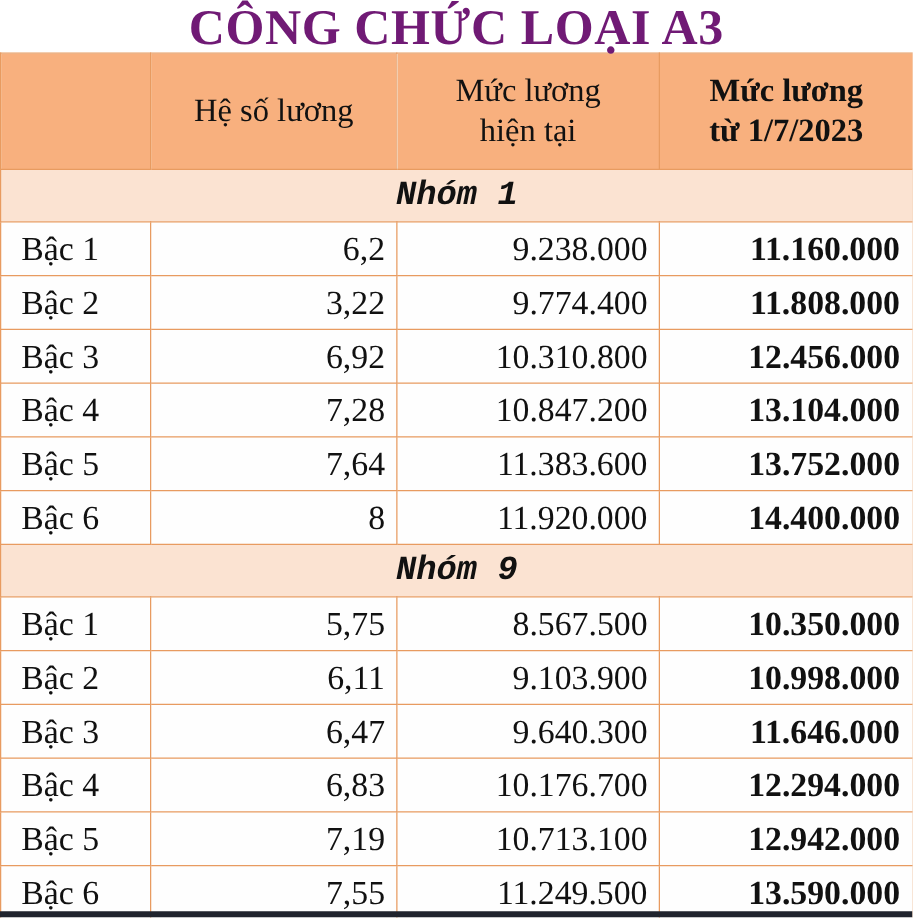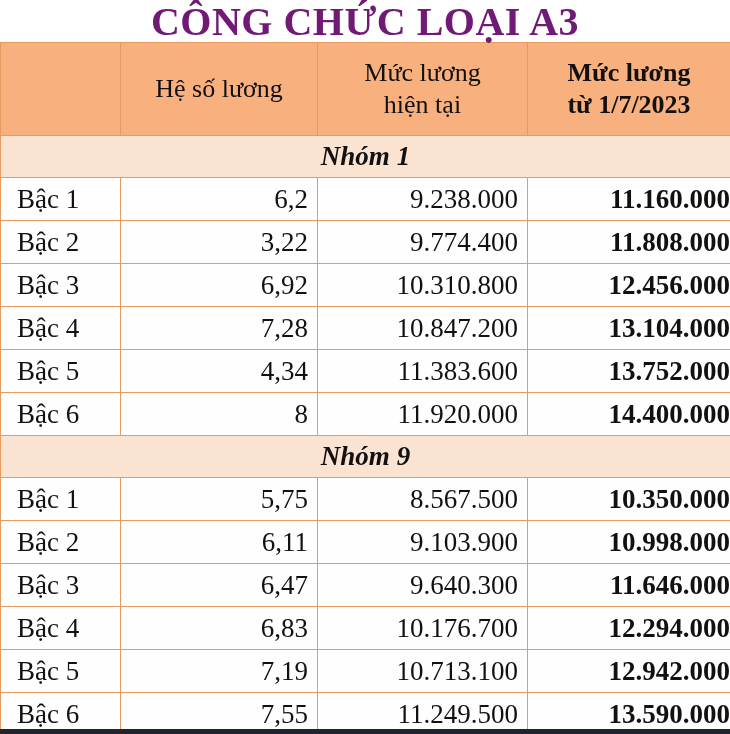--- a/index.html
+++ b/index.html
@@ -31,31 +31,31 @@
     white-space:nowrap;
   }
 
   tr.header-row { height:93px;padding-left:32px; }
   tr.header-row th {
     background:#f8b07e; font-weight:normal; text-align:center;
     font-size:26px; line-height:1.22; vertical-align:middle;
   }
   tr.header-row th.bold-col { font-weight:bold; }
 
-  tr.group-row { height:42px; }
+  tr.group-row { height:42px;font-family:Liberation Mono, monospace; }
   tr.group-row td {
     background:#fbe3d2; text-align:center; font-weight:bold; font-style:italic;
     vertical-align:middle;
   }
 
   tr.data-row { height:43px; }
   tr.data-row td { background:#fefefe; vertical-align:middle; }
   td.lbl { text-align:left; padding-left:16px; }
   td.num { text-align:right; padding-right:9px;margin-top:41px; }
-  td.new { text-align:right; font-weight:bold; }
+  td.new { text-align:right; padding-right:10px; font-weight:bold; }
 
   .bottom-strip {
     position:absolute; left:0; bottom:0; width:730px; height:5px;
     background:#20242e;
   }
 </style>
 </head>
 <body>
 
 <div class="page">
@@ -109,21 +109,21 @@
       <td class="new">12.456.000</td>
     </tr>
     <tr class="data-row">
       <td class="lbl">Bậc 4</td>
       <td class="num">7,28</td>
       <td class="num">10.847.200</td>
       <td class="new">13.104.000</td>
     </tr>
     <tr class="data-row">
       <td class="lbl">Bậc 5</td>
-      <td class="num">4,34</td>
+      <td class="num">7,64</td>
       <td class="num">11.383.600</td>
       <td class="new">13.752.000</td>
     </tr>
     <tr class="data-row">
       <td class="lbl">Bậc 6</td>
       <td class="num">8</td>
       <td class="num">11.920.000</td>
       <td class="new">14.400.000</td>
     </tr>
 

